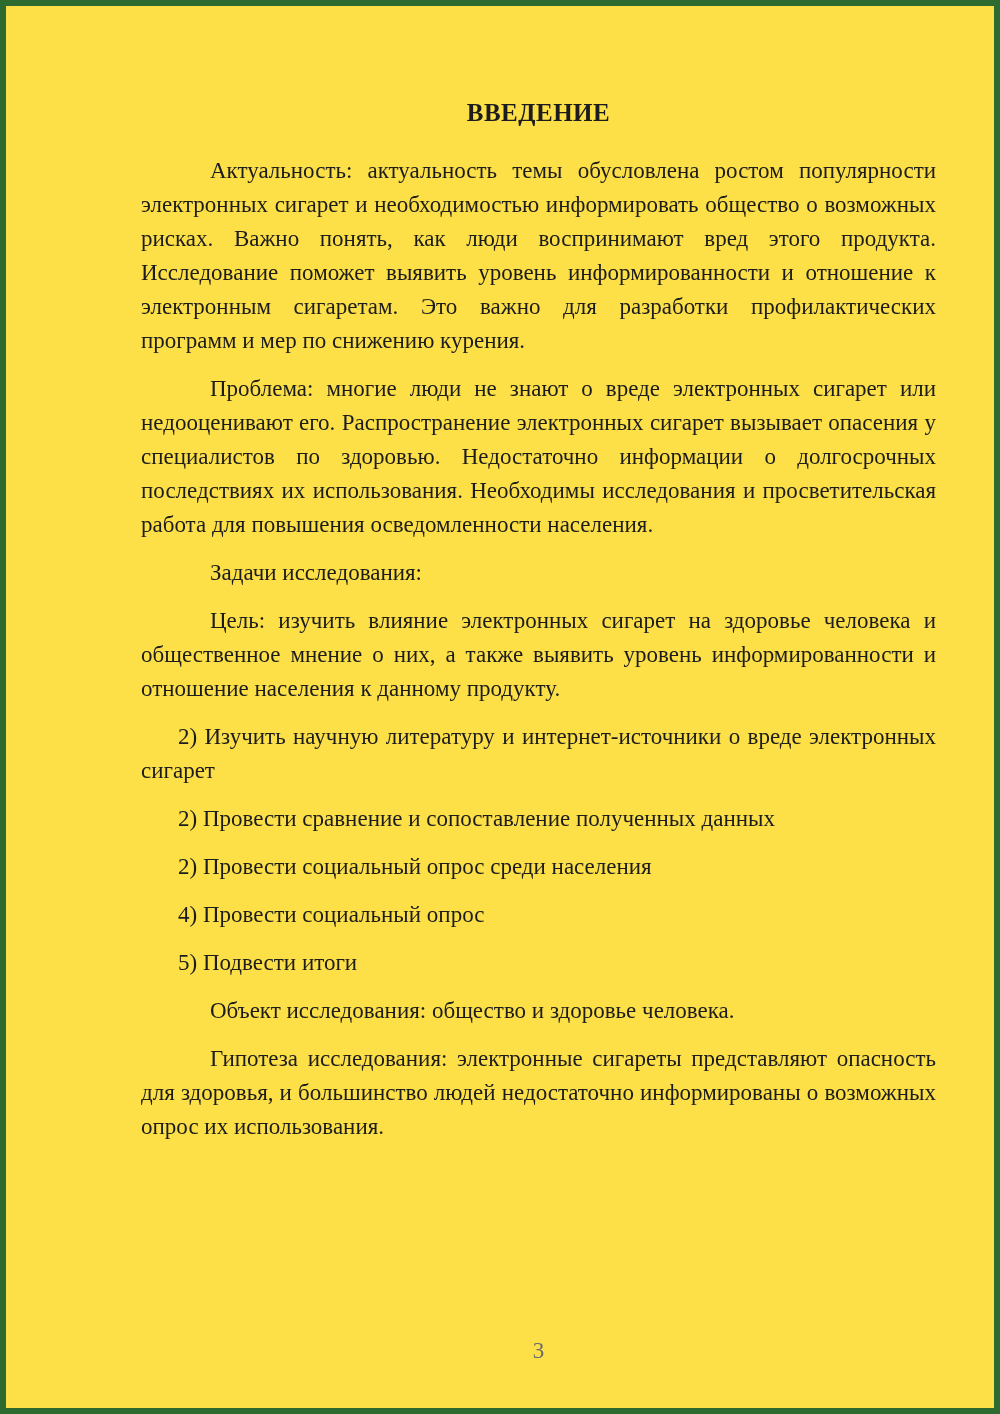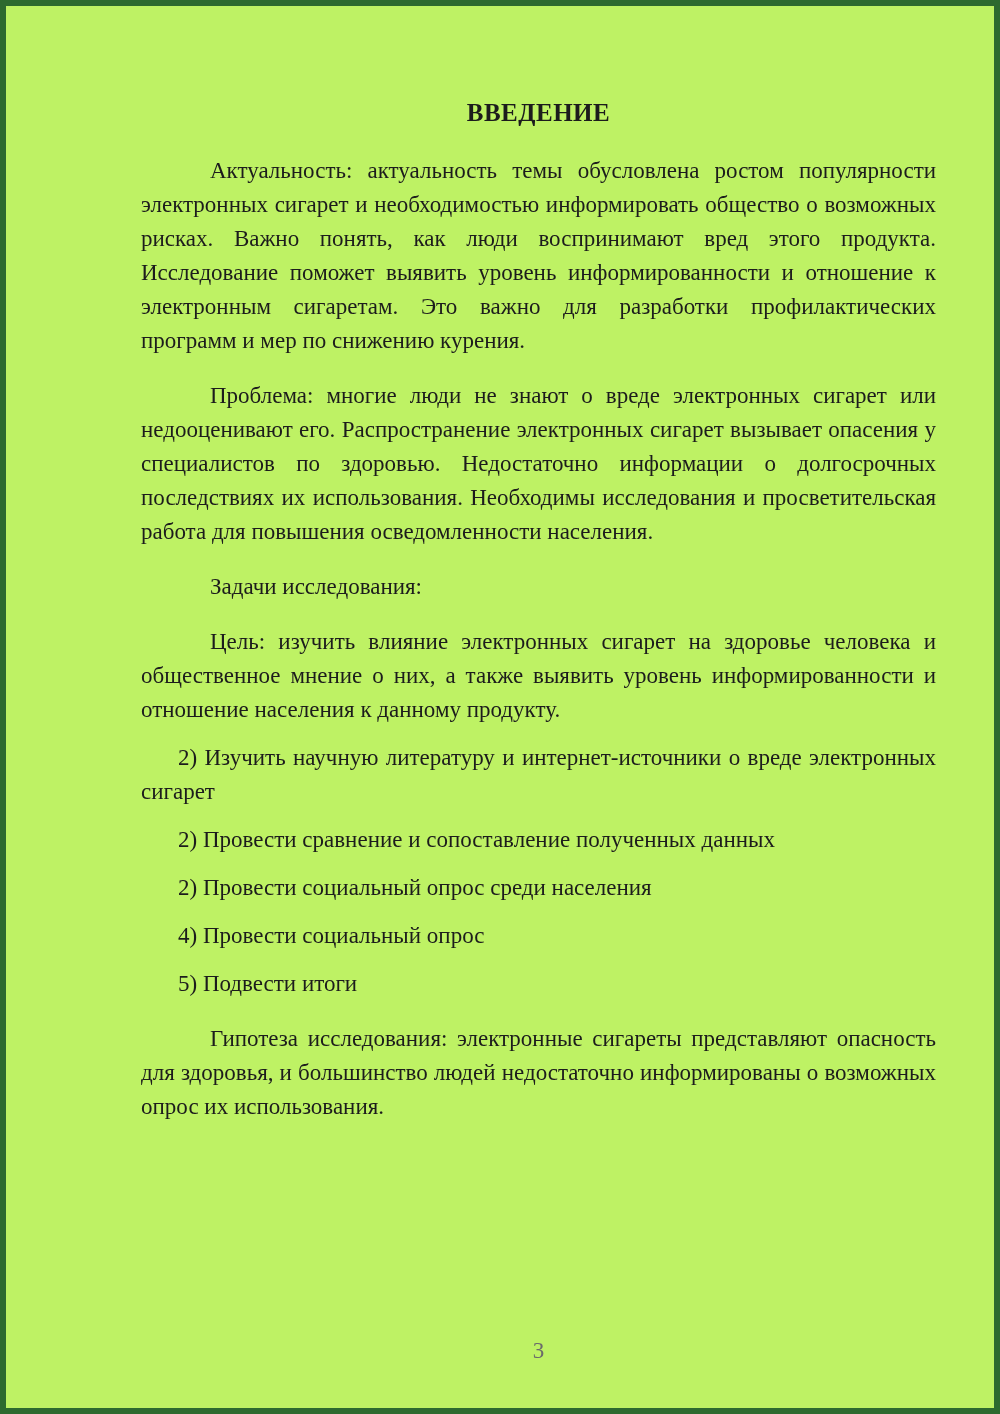--- a/index.html
+++ b/index.html
@@ -5,21 +5,21 @@
   html, body {
     margin: 0;
     padding: 0;
     background: #ffffff;
   }
   .page {
     position: relative;
     width: 1000px;
     height: 1414px;
     box-sizing: border-box;
-    background: #bef264;
+    background: #fde047;
     border: 6px solid #2d6a2f;
     overflow: hidden;
     font-family: "Liberation Serif", "DejaVu Serif", serif;
     color: #1c1c1c;
   }
   .content {
     position: absolute;
     top: 0;
     left: 0;
     box-sizing: border-box;
@@ -36,21 +36,20 @@
   }
   .para, .item {
     margin: 0 0 14px 0;
     font-size: 23px;
     line-height: 34px;
     text-align: justify;
     text-justify: inter-word;
   }
   .para {
     text-indent: 69px;
-    margin-top: 21px;
   }
   .item {
     text-indent: 37px;
   }
   .pagenum {
     position: absolute;
     top: 1330px;
     left: 135px;
     width: 795px;
     text-align: center;
@@ -70,17 +69,18 @@
     <p class="para">Проблема: многие люди не знают о вреде электронных сигарет или недооценивают его. Распространение электронных сигарет вызывает опасения у специалистов по здоровью. Недостаточно информации о долгосрочных последствиях их использования. Необходимы исследования и просветительская работа для повышения осведомленности населения.</p>
     <p class="para">Задачи исследования:</p>
     <p class="para">Цель: изучить влияние электронных сигарет на здоровье человека и общественное мнение о них, а также выявить уровень информированности и отношение населения к данному продукту.</p>
 
     <p class="item">2) Изучить научную литературу и интернет-источники о вреде электронных сигарет</p>
     <p class="item">2) Провести сравнение и сопоставление полученных данных</p>
     <p class="item">2) Провести социальный опрос среди населения</p>
     <p class="item">4) Провести социальный опрос</p>
     <p class="item">5) Подвести итоги</p>
 
+    <p class="para">Объект исследования: общество и здоровье человека.</p>
     <p class="para">Гипотеза исследования: электронные сигареты представляют опасность для здоровья, и большинство людей недостаточно информированы о возможных опрос их использования.</p>
   </div>
 
   <div class="pagenum">3</div>
 </div>
 
 </body></html>

